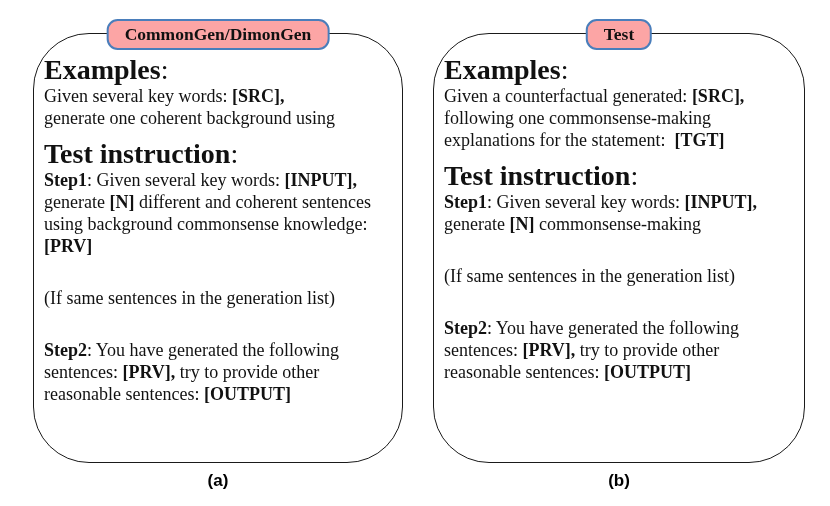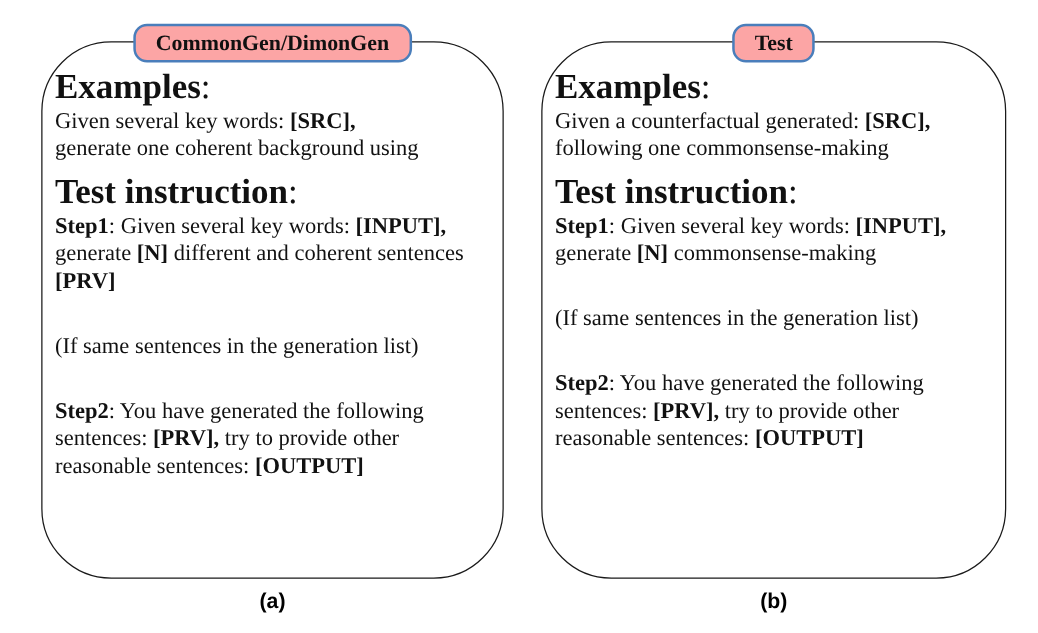--- a/index.html
+++ b/index.html
@@ -80,39 +80,41 @@
 <div class="panel-wrap a">
   <div class="panel">
     <div class="badge">CommonGen/DimonGen</div>
     <div class="content">
         <div class="heading"><span class="b">Examples</span><span>:</span></div>
         <div class="line"><span>Given several key words: </span><span class="b">[SRC],</span></div>
         <div class="line"><span>generate one coherent background using</span></div>
         <div class="heading"><span class="b">Test instruction</span><span>:</span></div>
         <div class="line"><span class="b">Step1</span><span>: Given several key words: </span><span class="b">[INPUT],</span></div>
         <div class="line"><span>generate </span><span class="b">[N]</span><span> different and coherent sentences</span></div>
+        <div class="line"><span>using background commonsense knowledge:</span></div>
         <div class="line"><span class="b">[PRV]</span></div>
         <div class="spacer"></div>
         <div class="line"><span>(If same sentences in the generation list)</span></div>
         <div class="spacer"></div>
         <div class="line"><span class="b">Step2</span><span>: You have generated the following</span></div>
         <div class="line"><span>sentences: </span><span class="b">[PRV],</span><span> try to provide other</span></div>
         <div class="line"><span>reasonable sentences: </span><span class="b">[OUTPUT]</span></div>
       </div>
   </div>
   <div class="caption">(a)</div>
 </div>
 
 <div class="panel-wrap b">
   <div class="panel">
     <div class="badge">Test</div>
     <div class="content">
         <div class="heading"><span class="b">Examples</span><span>:</span></div>
         <div class="line"><span>Given a counterfactual generated: </span><span class="b">[SRC],</span></div>
         <div class="line"><span>following one commonsense-making</span></div>
+        <div class="line"><span>explanations for the statement: &nbsp;</span><span class="b">[TGT]</span></div>
         <div class="heading"><span class="b">Test instruction</span><span>:</span></div>
         <div class="line"><span class="b">Step1</span><span>: Given several key words: </span><span class="b">[INPUT],</span></div>
         <div class="line"><span>generate </span><span class="b">[N]</span><span> commonsense-making</span></div>
         <div class="spacer"></div>
         <div class="line"><span>(If same sentences in the generation list)</span></div>
         <div class="spacer"></div>
         <div class="line"><span class="b">Step2</span><span>: You have generated the following</span></div>
         <div class="line"><span>sentences: </span><span class="b">[PRV],</span><span> try to provide other</span></div>
         <div class="line"><span>reasonable sentences: </span><span class="b">[OUTPUT]</span></div>
       </div>

